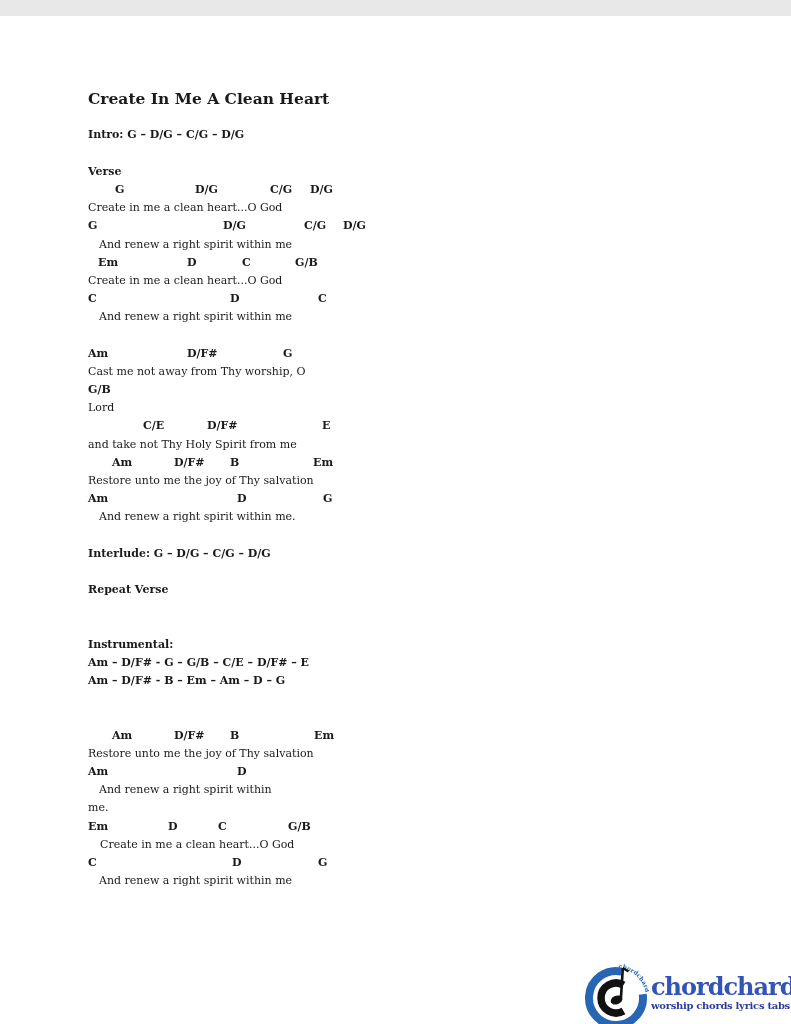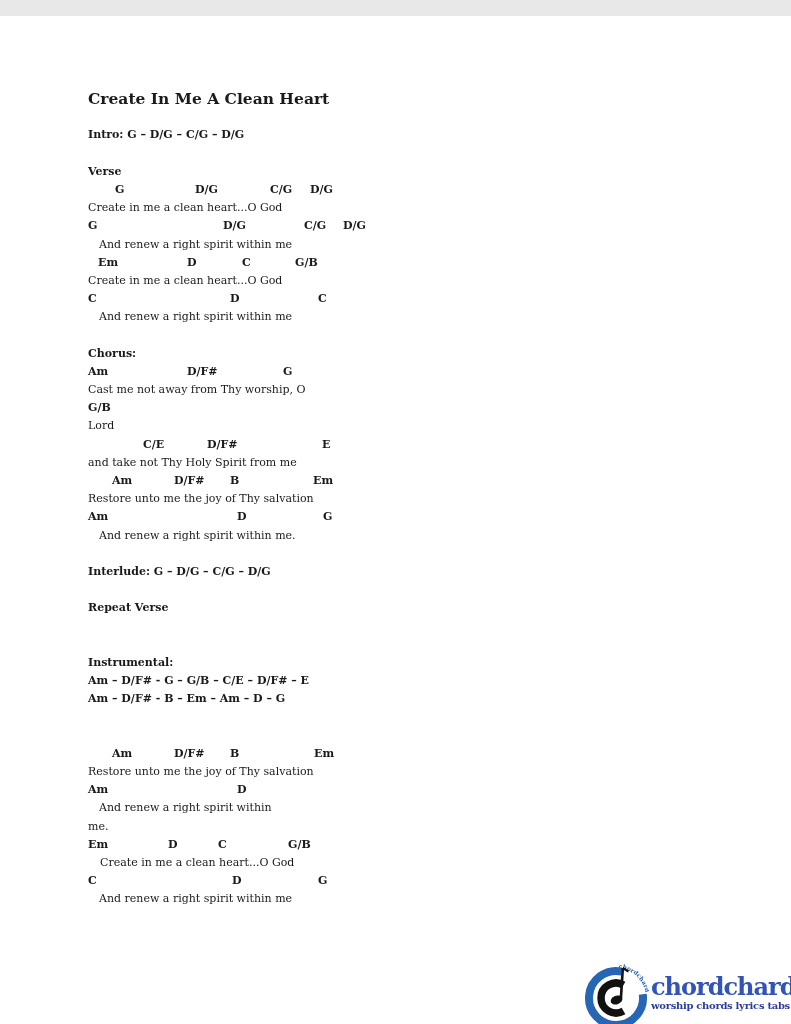--- a/index.html
+++ b/index.html
@@ -86,21 +86,20 @@
         <div class="line heading">Verse</div>
         <div class="line chords"><span class="chord" style="left: 27px;">G</span><span class="chord" style="left: 107px;">D/G</span><span class="chord" style="left: 182px;">C/G</span><span class="chord" style="left: 222px;">D/G</span></div>
         <div class="line lyric">Create in me a clean heart...O God</div>
         <div class="line chords"><span class="chord" style="left: 0px;">G</span><span class="chord" style="left: 135px;">D/G</span><span class="chord" style="left: 216px;">C/G</span><span class="chord" style="left: 255px;">D/G</span></div>
         <div class="line lyric" style="padding-left: 11px;">And renew a right spirit within me</div>
         <div class="line chords"><span class="chord" style="left: 10px;">Em</span><span class="chord" style="left: 99px;">D</span><span class="chord" style="left: 154px;">C</span><span class="chord" style="left: 207px;">G/B</span></div>
         <div class="line lyric">Create in me a clean heart...O God</div>
         <div class="line chords"><span class="chord" style="left: 0px;">C</span><span class="chord" style="left: 142px;">D</span><span class="chord" style="left: 230px;">C</span></div>
         <div class="line lyric" style="padding-left: 11px;">And renew a right spirit within me</div>
         <div class="line blank"></div>
-        <div class="line heading">Chorus:</div>
         <div class="line chords"><span class="chord" style="left: 0px;">Am</span><span class="chord" style="left: 99px;">D/F#</span><span class="chord" style="left: 195px;">G</span></div>
         <div class="line lyric">Cast me not away from Thy worship, O</div>
         <div class="line chords"><span class="chord" style="left: 0px;">G/B</span></div>
         <div class="line lyric">Lord</div>
         <div class="line chords"><span class="chord" style="left: 55px;">C/E</span><span class="chord" style="left: 119px;">D/F#</span><span class="chord" style="left: 234px;">E</span></div>
         <div class="line lyric">and take not Thy Holy Spirit from me</div>
         <div class="line chords"><span class="chord" style="left: 24px;">Am</span><span class="chord" style="left: 86px;">D/F#</span><span class="chord" style="left: 142px;">B</span><span class="chord" style="left: 225px;">Em</span></div>
         <div class="line lyric">Restore unto me the joy of Thy salvation</div>
         <div class="line chords"><span class="chord" style="left: 0px;">Am</span><span class="chord" style="left: 149px;">D</span><span class="chord" style="left: 235px;">G</span></div>
         <div class="line lyric" style="padding-left: 11px;">And renew a right spirit within me.</div>

